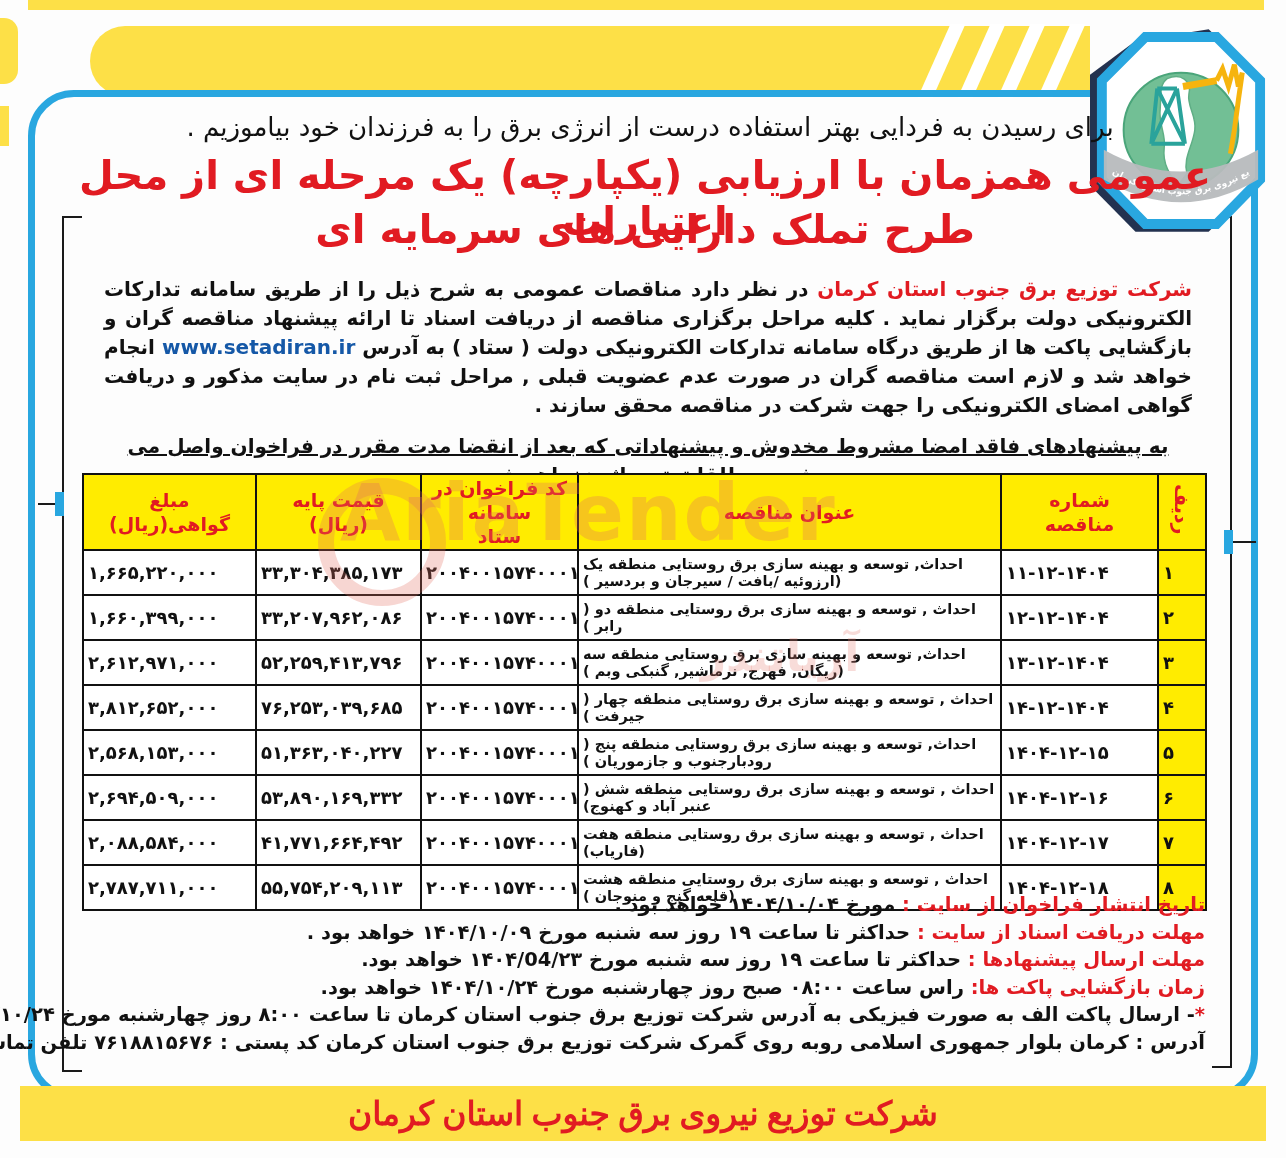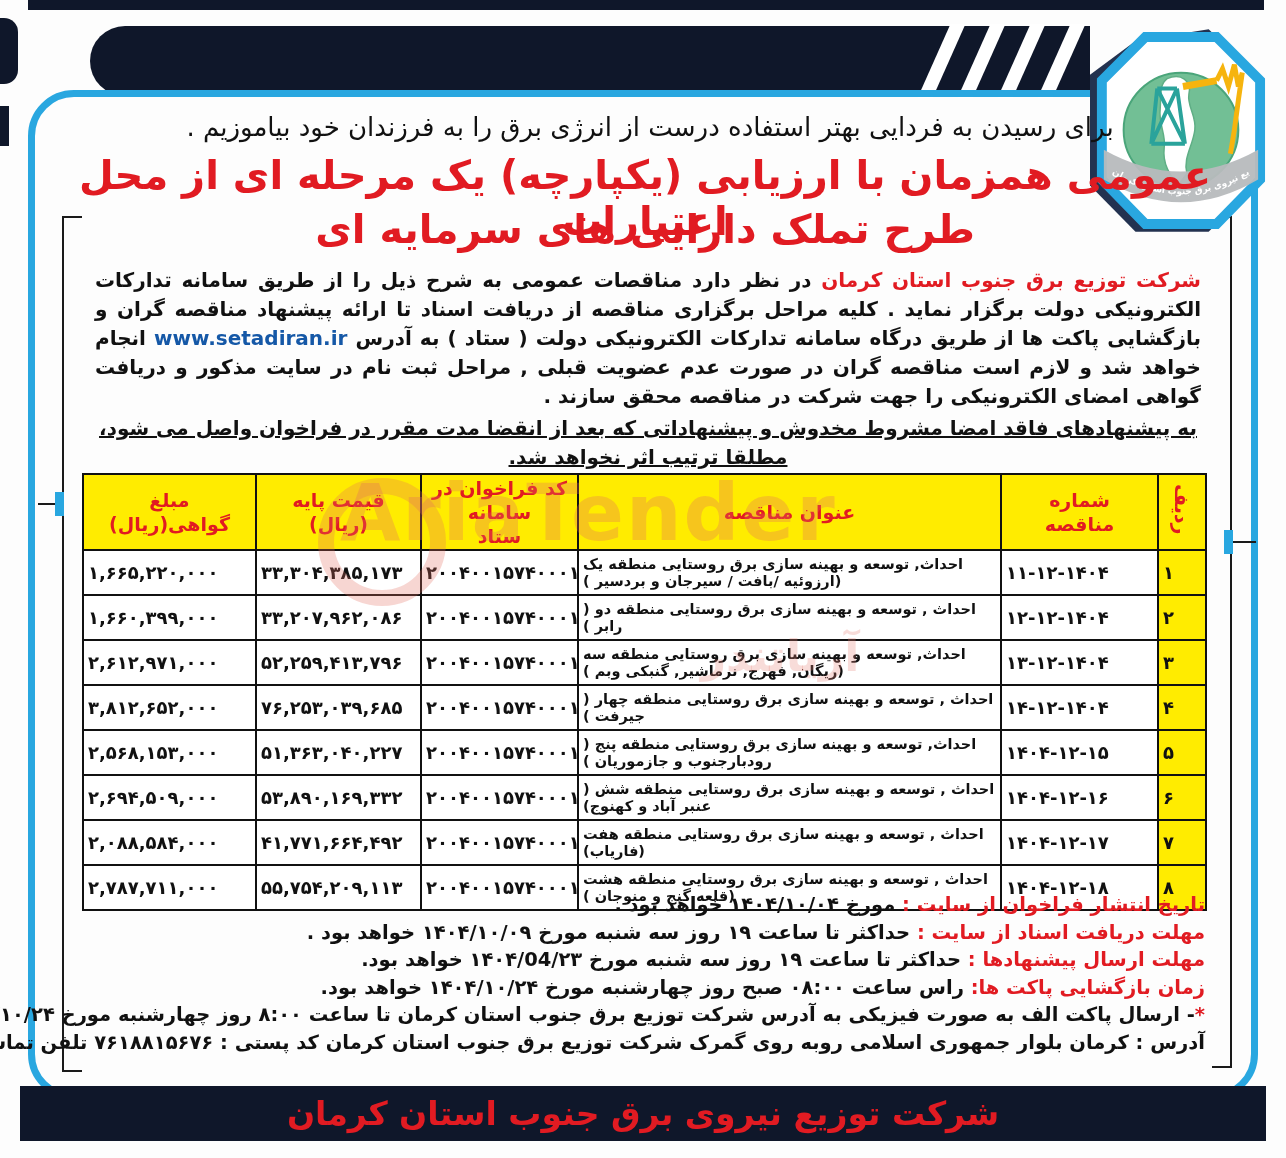--- a/index.html
+++ b/index.html
@@ -1,19 +1,19 @@
 <!DOCTYPE html>
 <html lang="fa"><head>
 <meta charset="utf-8">
 <style>
   html,body{margin:0;padding:0;background:#fff;}
   .page{position:relative;width:1286px;height:1158px;background:#fdfdfd;overflow:hidden;
         font-family:"DejaVu Sans", sans-serif;}
   .abs{position:absolute;}
-  .cyan{background:#0f172a;}
+  .cyan{background:#fde047;font-family:Liberation Serif, serif;}
   
   .top-strip{left:28px;top:0;width:1236px;height:10px;}
   .bleed1{left:0;top:18px;width:18px;height:66px;border-radius:0 14px 14px 0;}
   .bleed2{left:0;top:106px;width:9px;height:40px;}
   .band{left:90px;top:26px;width:1000px;height:70px;border-radius:36px 0 0 36px;}
   .stripe{top:24px;width:15px;height:74px;background:#fff;transform:skewX(-24deg);}
   
   .frame{left:28px;top:90px;width:1216px;height:996px;border:7px solid #29a7e0;border-radius:46px;}
   .bottom-bar{left:20px;top:1086px;width:1246px;height:55px;display:flex;align-items:center;justify-content:center;}
   .bottom-bar span{color:#e11b22;font-weight:bold;font-size:33px;}
@@ -23,21 +23,21 @@
   .rule-right{left:1230px;top:216px;width:2px;height:852px;}
   .cap{height:2px;background:#1a1a1a;}
   .mark-cyan{width:9px;height:24px;background:#29a7e0;}
   
   .slogan{left:95px;top:112px;width:1110px;text-align:center;font-weight:normal;font-size:26px;color:#111;direction:rtl;}
   .title{left:70px;width:1150px;text-align:center;font-weight:bold;font-size:40px;color:#e11b22;direction:rtl;}
   .t1{top:152px;} .t2{top:206px;}
   
   .intro{left:92px;top:263px;width:1112px;direction:rtl;color:#111;
          font-size:20px;font-weight:bold;line-height:29px;}
-  .intro p{margin:3px;}
+  .intro p{margin:12px;}
   .just{text-align:justify;}
   .right{text-align:center;text-decoration:underline;}
   .red{color:#e11b22;}
   .blue{color:#1558a7;}
   
   table.tenders{left:82px;top:473px;width:1123px;position:absolute;border-collapse:collapse;
         direction:rtl;table-layout:fixed;background:#fff;}
   table.tenders th,table.tenders td{border:2px solid #111;padding:1px 4px;overflow:hidden;}
   table.tenders th{background:#ffec00;color:#e11b22;font-weight:bold;font-size:19px;height:58px;
         white-space:pre-line;line-height:24px;}

